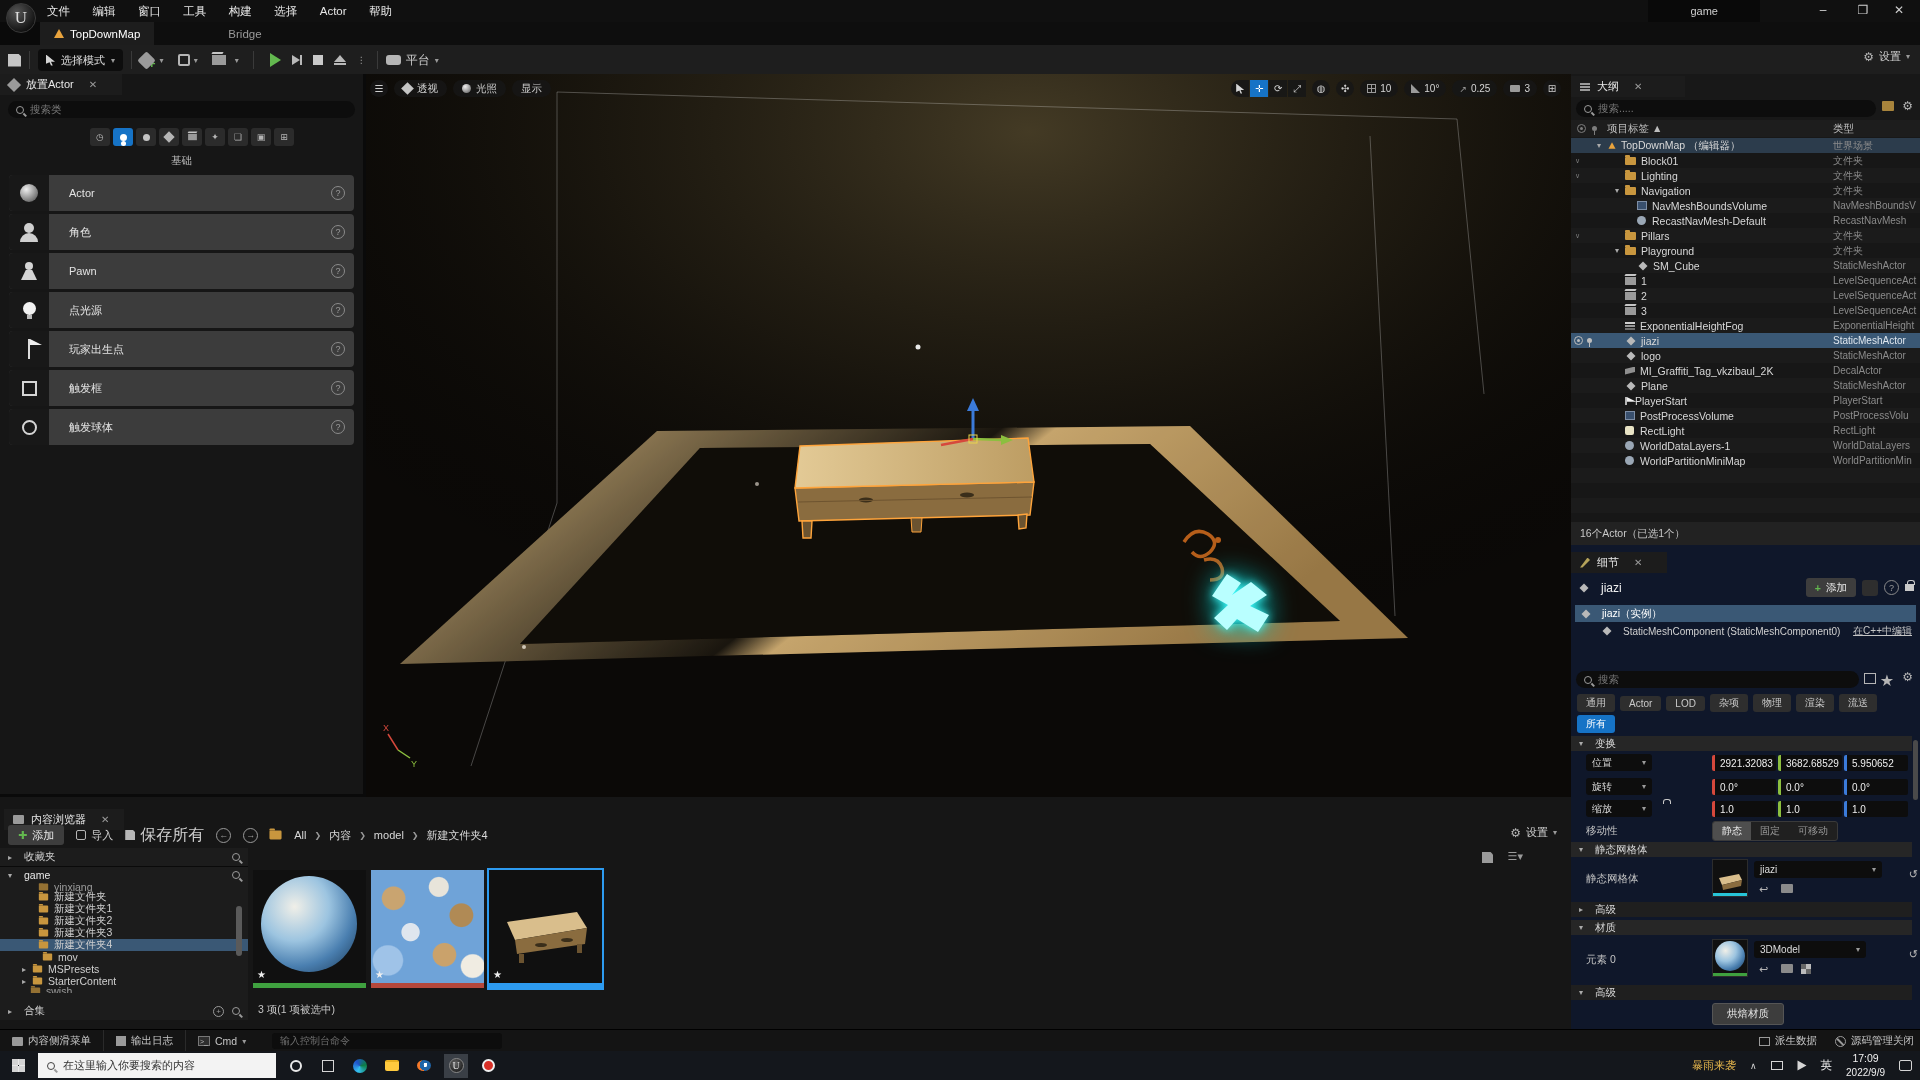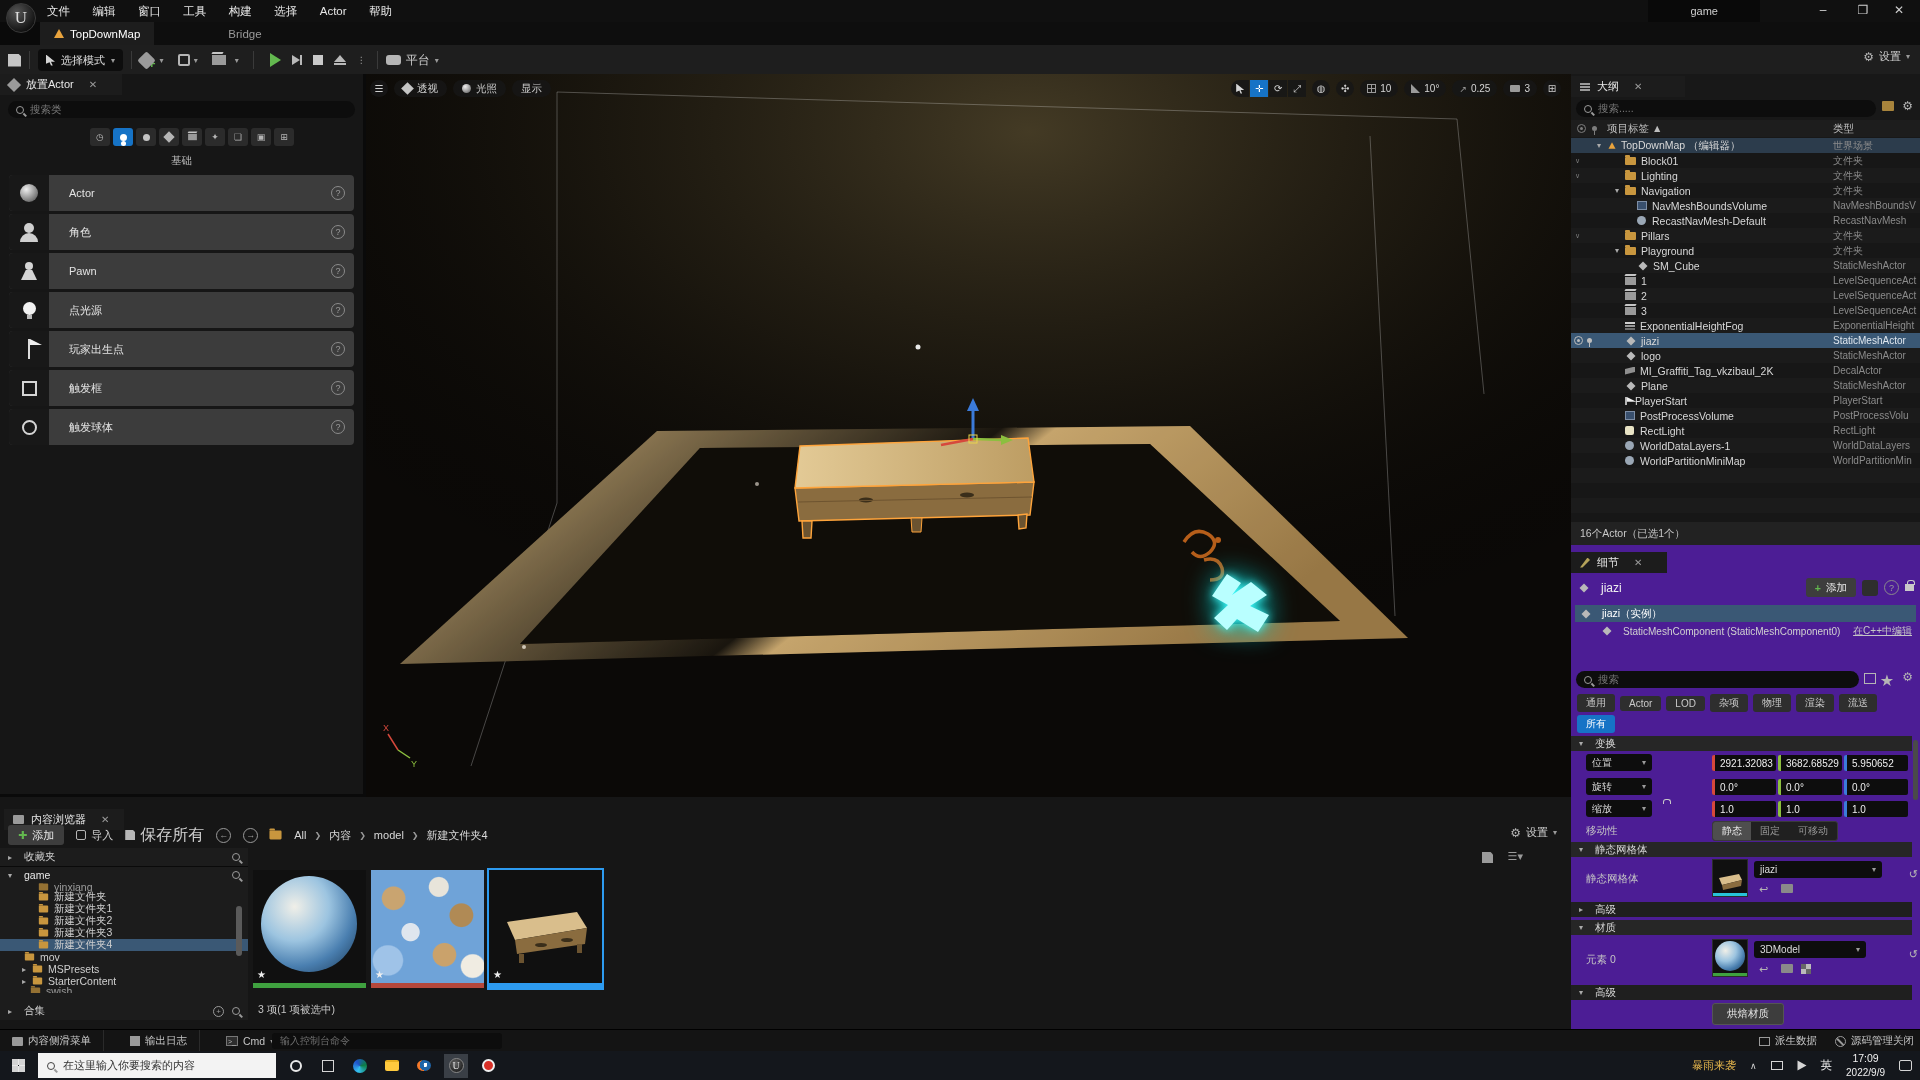--- a/index.html
+++ b/index.html
@@ -83,21 +83,21 @@
   .volic{width:10px;height:9px;background:#39506e;border:1px solid #7d8ea6;margin-right:5px;flex:none}
   .ballic{width:9px;height:9px;border-radius:50%;background:#9aa7b5;margin-right:6px;flex:none}
   .lightic{width:9px;height:9px;background:#e8e3c5;margin-right:6px;flex:none;border-radius:2px}
   .decic{width:10px;height:8px;background:#8f8f8f;clip-path:polygon(0 30%,100% 0,100% 70%,0 100%);margin-right:5px;flex:none}
   .fogic{width:10px;height:8px;background:linear-gradient(#cfcfcf 0 2px,transparent 2px 3px,#9a9a9a 3px 5px,transparent 5px 6px,#6f6f6f 6px 8px);margin-right:5px;flex:none}
   .eye{width:9px;height:9px;border-radius:50%;border:1.5px solid #bdbdbd;position:relative;flex:none}
   .eye::after{content:"";position:absolute;left:2px;top:2px;width:3px;height:3px;border-radius:50%;background:#bdbdbd}
   .pinic{width:5px;height:5px;border-radius:50%;background:#bdbdbd;position:relative;flex:none}
   .pinic::after{content:"";position:absolute;left:2px;top:5px;width:1px;height:4px;background:#bdbdbd}
   
-  #details{position:absolute;left:1571px;top:545px;width:349px;height:484px;background:#4c1d95}
+  #details{position:absolute;left:1571px;top:545px;width:349px;height:484px;background:#0f172a}
   .chip{background:#2e2e2e;border-radius:3px;padding:2px 9px;font-size:10px;color:#c9c9c9}
   .chip.blue{background:#1673c6;color:#fff}
   .sect{background:#262626;height:15px;display:flex;align-items:center;font-size:10.5px;color:#d9d9d9;padding-left:8px;gap:6px}
   .dd{background:#0d0d0d;border-radius:3px;height:17px;display:flex;align-items:center;justify-content:space-between;font-size:10px;color:#ddd;padding:0 6px}
   .tf{background:#0d0d0d;height:16px;font-size:10px;color:#eee;display:flex;align-items:center;padding-left:5px;border-radius:2px}
   .tf.rx{border-left:3px solid #d6483c}.tf.gy{border-left:3px solid #8cbf3f}.tf.bz{border-left:3px solid #3b7bda}
   .seg{display:flex;border:1px solid #3a3a3a;background:#202020;border-radius:3px;overflow:hidden;font-size:10px}
   .seg div{padding:2px 9px;color:#9a9a9a}
   .seg .on{background:#4e4e4e;color:#f0f0f0}
   .thumb{width:36px;height:38px;background:#101010;border:1px solid #2c2c2c;position:relative}
@@ -820,21 +820,21 @@
           <span>新建文件夹2</span>
         </div>
       <div class="fitem" style="padding-left:38px">
           <span class="fold"></span>
           <span>新建文件夹3</span>
         </div>
       <div class="fitem sel" style="padding-left:38px">
           <span class="fold"></span>
           <span>新建文件夹4</span>
         </div>
-      <div class="fitem" style="padding-left:24px">
+      <div class="fitem" style="padding-left:42px">
           <span class="fold"></span>
           <span>mov</span>
         </div>
       <div class="fitem" style="padding-left:22px">
           <span class="arr">▸</span>
           <span class="fold"></span>
           <span>MSPresets</span>
         </div>
       <div class="fitem" style="padding-left:22px">
           <span class="arr">▸</span>
@@ -890,21 +890,21 @@
       <ellipse cx="52" cy="75" rx="6" ry="2" fill="#3a2e1a"></ellipse>
         <ellipse cx="78" cy="70" rx="6" ry="2" fill="#3a2e1a"></ellipse>
     </svg>
     <span class="star">★</span>
     <span class="bar" style="background:#2d9bf0"></span>
   </div>
   <div class="abs" style="left:258px;top:206px;font-size:10.5px;color:#c5c5c5">3 项(1 项被选中)</div>
 </div>
 
 <div id="ue-status">
-  <div class="row" style="height:22px;gap:14px">
+  <div class="row" style="height:22px;gap:0">
     <div class="statxt" style="padding:0 12px;border-right:1px solid #2a2a2a;height:22px">
       <span style="width:11px;height:9px;background:#9a9a9a;border-radius:1px"></span>
       <span>内容侧滑菜单</span>
     </div>
     <div class="statxt" style="padding:0 12px;border-right:1px solid #2a2a2a;height:22px">
       <span style="width:10px;height:10px;background:#9a9a9a;clip-path:polygon(0 0,100% 0,100% 100%,0 100%,0 0)"></span>
       <span>输出日志</span>
     </div>
     <div class="statxt" style="padding:0 12px;height:22px">
       <span style="width:12px;height:10px;background:#2e2e2e;border:1px solid #777;font-size:7px;color:#bbb;line-height:9px;text-align:center">&gt;_</span>

